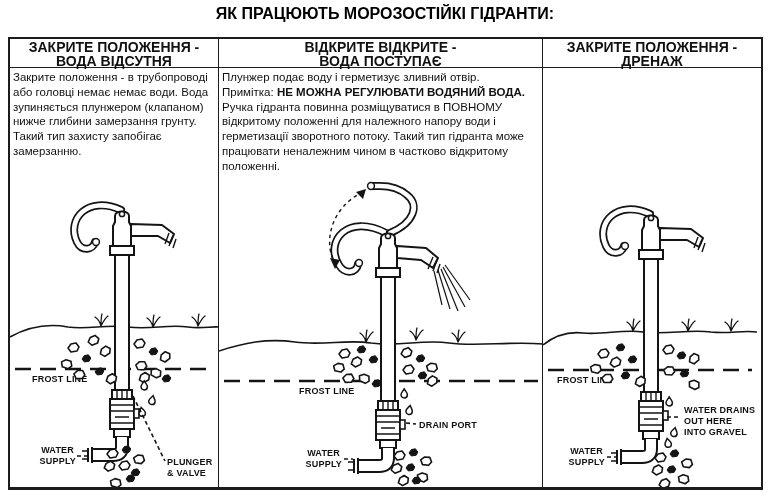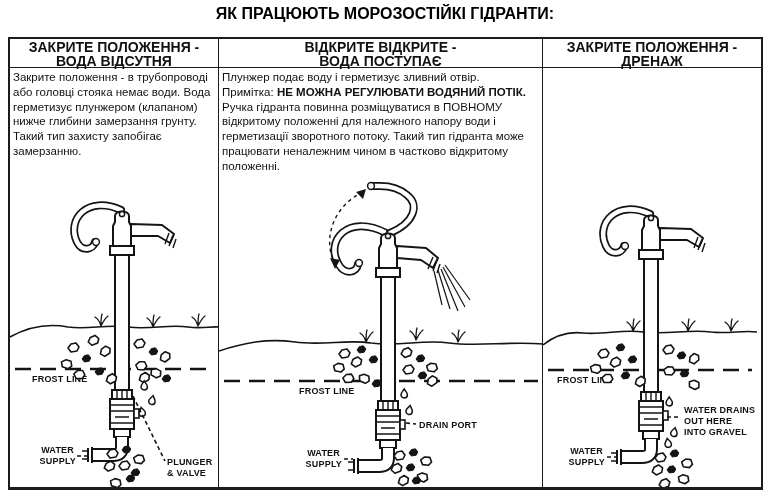--- a/index.html
+++ b/index.html
@@ -109,21 +109,21 @@
     </defs>
   </svg>
 
   <h1 class="title">ЯК ПРАЦЮЮТЬ МОРОЗОСТІЙКІ ГІДРАНТИ:</h1>
 
   <div class="htable">
 
     <div class="col col1">
       <div class="col-header">ЗАКРИТЕ ПОЛОЖЕННЯ -
 ВОДА ВІДСУТНЯ</div>
-      <div class="col-body">Закрите положення - в трубопроводі або головці стояка немає води. Вода герметизує плунжером (клапаном) нижче глибини замерзання грунту. Такий тип захисту запобігає замерзанню.</div>
+      <div class="col-body">Закрите положення - в трубопроводі або головці немає немає води. Вода зупиняється плунжером (клапаном) нижче глибини замерзання грунту. Такий тип захисту запобігає замерзанню.</div>
       <svg class="diagram" width="209" height="322" viewBox="0 0 209 322">
         <path class="ground" d="M0,172 C18,162 36,158 58,162 C78,165 96,159 118,162 C140,165 158,159 178,162 C192,164 202,161 209,162"></path>
         <use href="#grass" x="91" y="161"></use>
         <use href="#grass" x="143" y="162"></use>
         <use href="#grass" x="188" y="161"></use>
         <line class="frost" x1="5" y1="204" x2="204" y2="204"></line>
         <text class="dlabel" x="22" y="217">FROST LINE</text>
         <rect x="105" y="90" width="14" height="135" fill="#fff"></rect>
         <path class="ln" d="M105,90 V225 M119,90 V225"></path>
         <use href="#head-closed" transform="translate(112,90)"></use>
@@ -164,21 +164,21 @@
         <line class="dashln" x1="123" y1="231" x2="155" y2="296"></line>
         <text class="dlabel" x="157" y="300">PLUNGER</text>
         <text class="dlabel" x="157" y="311">&amp; VALVE</text>
       </svg>
     </div>
 
     <div class="col col2">
       <div class="col-header">ВІДКРИТЕ ВІДКРИТЕ -
 ВОДА ПОСТУПАЄ</div>
       <div class="col-body"><span>Плунжер подає воду і герметизує зливний отвір.
-Примітка: </span><b>НЕ МОЖНА РЕГУЛЮВАТИ ВОДЯНИЙ ПОТІК.</b><span> Ручка гідранта повинна розміщуватися в ПОВНОМУ відкритому положенні для належного напору води і герметизації зворотного потоку. Такий тип гідранта може працювати неналежним чином в частково відкритому положенні.</span></div>
+Примітка: </span><b>НЕ МОЖНА РЕГУЛЮВАТИ ВОДЯНИЙ ВОДА.</b><span> Ручка гідранта повинна розміщуватися в ПОВНОМУ відкритому положенні для належного напору води і герметизації зворотного потоку. Такий тип гідранта може працювати неналежним чином в частково відкритому положенні.</span></div>
       <svg class="diagram" width="324" height="318" viewBox="0 0 324 318">
         <path class="ground" d="M0,182 C24,174 48,169 76,173 C104,177 128,170 152,174 C180,178 204,170 230,174 C258,178 290,172 324,175"></path>
         <use href="#grass" x="147" y="173"></use>
         <use href="#grass" x="197" y="171"></use>
         <use href="#grass" x="239" y="173"></use>
         <line class="frost" x1="5" y1="212" x2="319" y2="212"></line>
         <text class="dlabel" x="80" y="225">FROST LINE</text>
         <rect x="162" y="108" width="14" height="124" fill="#fff"></rect>
         <path class="ln" d="M162,108 V232 M176,108 V232"></path>
         <use href="#head-open" transform="translate(169,108)"></use>

